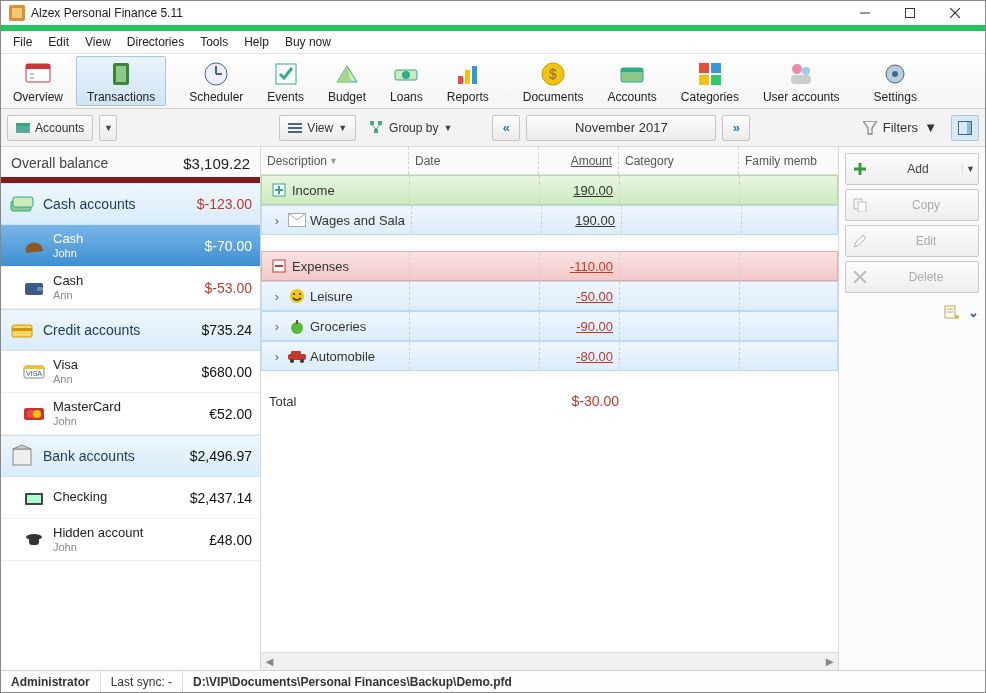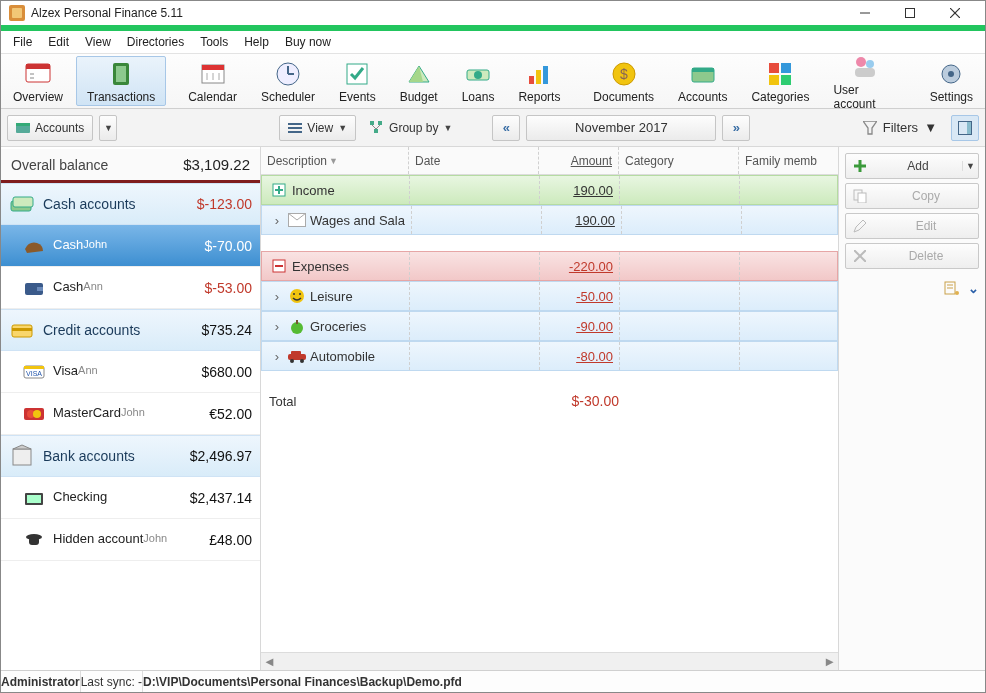--- a/index.html
+++ b/index.html
@@ -27,30 +27,30 @@
 .sec-btn { display: flex; align-items: center; gap: 5px; padding: 4px 8px; border: 1px solid #c5c5c5; background: linear-gradient(#fdfdfd,#ebebeb); border-radius: 2px; cursor: pointer; font-size: 12px; height: 26px; }
 .sec-btn .caret { font-size: 9px; color: #444; }
 .nav-btn { width: 28px; height: 26px; display:flex; align-items:center; justify-content:center; border:1px solid #c5c5c5; background:linear-gradient(#fdfdfd,#ebebeb); cursor:pointer; border-radius:2px; color:#3a6ea5; font-weight:bold; }
 .date-range { flex:0 0 190px; height:26px; border:1px solid #c5c5c5; background:linear-gradient(#fdfdfd,#ebebeb); display:flex; align-items:center; justify-content:center; cursor:pointer; border-radius:2px; font-size:13px; }
 .filters-btn { display:flex; align-items:center; gap:6px; padding:4px 8px; cursor:pointer; font-size:13px; color:#333; }
 .pane-toggle { width:28px; height:26px; display:flex; align-items:center; justify-content:center; border:1px solid #a7c7e7; background:#d9e8f5; cursor:pointer; border-radius:2px; }
 
 
 .content { flex:1; display:flex; min-height:0; }
 .sidebar { width:260px; border-right:1px solid #d8d8d8; background:#fff; display:flex; flex-direction:column; padding-top:2px; }
-.balance-row { height:34px; display:flex; align-items:center; justify-content:space-between; padding:0 10px; border-bottom:3px solid #7f1d1d; background:#fafafa; }
+.balance-row { height:34px; display:flex; align-items:center; justify-content:space-between; padding:0 10px; border-bottom:6px solid #7f1d1d; background:#fafafa; }
 .balance-row .lbl { color:#444; font-size:14px; }
 .balance-row .amt { color:#222; font-size:15px; }
 
 .acc-group { height:42px; display:flex; align-items:center; padding:0 8px; border:1px solid #cfe3f5; border-left:none; border-right:none; background:linear-gradient(#eef6fd,#d9ecf9); gap:8px; cursor:pointer; }
 .acc-group .gname { flex:1; font-size:14px; color:#1a3a5a; }
 .acc-group .gamt { font-size:14px; }
 
 .acc-item { height:42px; display:flex; align-items:center; padding:0 8px 0 22px; gap:8px; border-bottom:1px solid #eee; cursor:pointer; }
-.acc-item .names { flex:1; display:flex; line-height:1.15; }
+.acc-item .names { flex:1; display:flex; flex-direction:column; line-height:1.15; }
 .acc-item .aname { font-size:13px; color:#222; }
 .acc-item .aowner { font-size:11px; color:#888; }
 .acc-item .aamt { font-size:14px; }
 .acc-item.selected { background:linear-gradient(#7ab6e8,#3d8fd1); color:#fff; }
 .acc-item.selected .aname, .acc-item.selected .aowner, .acc-item.selected .aamt { color:#fff; }
 
 .neg { color:#c0392b; }
 .pos { color:#111; }
 
 .main { flex:1; display:flex; flex-direction:column; border-right:1px solid #d8d8d8; }
@@ -71,29 +71,29 @@
 .grow .exp { width:18px; text-align:center; color:#666; cursor:pointer; }
 .grow .icon-slot { width:22px; display:flex; align-items:center; justify-content:center; }
 .grow .desc-text { flex:1; padding-left:2px; overflow:hidden; white-space:nowrap; text-overflow:ellipsis; }
 .total-row { height:40px; display:flex; align-items:center; padding-top:20px; }
 .total-row .tlbl { flex:0 0 278px; padding-left:8px; }
 .total-row .tamt { flex:0 0 80px; text-align:right; color:#c0392b; font-size:14px; }
 
 .hscroll { height:18px; background:#f0f0f0; border-top:1px solid #dcdcdc; display:flex; align-items:center; justify-content:space-between; padding:0 2px; color:#888; }
 
 .rightpane { width:146px; display:flex; flex-direction:column; padding:6px; gap:4px; background:#fbfbfb; }
-.action-btn { height:26px; display:flex; align-items:center; border:1px solid #c9c9c9; border-radius:2px; background:linear-gradient(#fdfdfd,#eeeeee); cursor:pointer; font-size:12px; color:#444; }
+.action-btn { height:32px; display:flex; align-items:center; border:1px solid #c9c9c9; border-radius:2px; background:linear-gradient(#fdfdfd,#eeeeee); cursor:pointer; font-size:12px; color:#444; }
 .action-btn.disabled { color:#aaa; cursor:default; }
 .action-btn .aicon { width:28px; display:flex; align-items:center; justify-content:center; }
 .action-btn .albl { flex:1; text-align:center; }
 .action-btn .adrp { width:16px; border-left:1px solid #ddd; display:flex; align-items:center; justify-content:center; font-size:9px; }
 .expand-ctrls { display:flex; justify-content:flex-end; gap:8px; padding-top:8px; }
 
 .statusbar { height:22px; border-top:1px solid #d0d0d0; display:flex; align-items:center; font-size:12px; color:#333; background:#fdfdfd; }
-.statusbar .cell { padding:0 0; border-right:1px solid #ddd; height:100%; display:flex; align-items:center;text-align:center; }
+.statusbar .cell { padding:0 10px; border-right:1px solid #ddd; height:100%; display:flex; align-items:center;text-align:center; }
 
 svg { display:block; }
 </style>
 </head>
 <body>
 
 <div class="titlebar">
   <span style="margin-right:6px;">
     <svg width="16" height="16">
         <rect width="16" height="16" fill="#d98e3a" rx="2"></rect>
@@ -149,32 +149,20 @@
           <rect x="6" y="3" width="16" height="22" fill="#3a873a" rx="2"></rect>
           <rect x="9" y="6" width="10" height="16" fill="#8dc98d"></rect>
         </svg>
       </span>
       <span>Transactions</span>
     </div>
     <div class="tool-sep"></div>
     <div class="tool-btn">
       <span class="ticon">
         <svg width="28" height="28">
-          <rect x="3" y="5" width="22" height="18" fill="#fff" stroke="#888"></rect>
-          <rect x="3" y="5" width="22" height="5" fill="#d33"></rect>
-          <line x1="8" y1="13" x2="8" y2="20" stroke="#aaa"></line>
-          <line x1="14" y1="13" x2="14" y2="20" stroke="#aaa"></line>
-          <line x1="20" y1="13" x2="20" y2="20" stroke="#aaa"></line>
-        </svg>
-      </span>
-      <span>Calendar</span>
-    </div>
-    <div class="tool-btn">
-      <span class="ticon">
-        <svg width="28" height="28">
           <circle cx="14" cy="14" r="11" fill="#eef" stroke="#468"></circle>
           <line x1="14" y1="14" x2="14" y2="6" stroke="#468" stroke-width="2"></line>
           <line x1="14" y1="14" x2="20" y2="14" stroke="#468" stroke-width="2"></line>
         </svg>
       </span>
       <span>Scheduler</span>
     </div>
     <div class="tool-btn">
       <span class="ticon">
         <svg width="28" height="28">
@@ -243,21 +231,21 @@
       <span>Categories</span>
     </div>
     <div class="tool-btn">
       <span class="ticon">
         <svg width="28" height="28">
           <circle cx="10" cy="9" r="5" fill="#e8a"></circle>
           <circle cx="19" cy="11" r="4" fill="#9ce"></circle>
           <rect x="4" y="15" width="20" height="9" fill="#ccc" rx="4"></rect>
         </svg>
       </span>
-      <span>User account</span>
+      <span>User accounts</span>
     </div>
     <div class="tool-sep"></div>
     <div class="tool-btn">
       <span class="ticon">
         <svg width="28" height="28">
           <circle cx="14" cy="14" r="9" fill="#bcd" stroke="#468"></circle>
           <circle cx="14" cy="14" r="3" fill="#468"></circle>
         </svg>
       </span>
       <span>Settings</span>
@@ -502,21 +490,21 @@
           <div class="col c-desc">
             <span class="icon-slot">
               <svg width="14" height="14">
                 <rect x="1" y="1" width="12" height="12" fill="#fff" stroke="#c33"></rect>
                 <line x1="3" y1="7" x2="11" y2="7" stroke="#c33" stroke-width="2"></line>
               </svg>
             </span>
             <span class="desc-text">Expenses</span>
           </div>
           <div class="col c-date"></div>
-          <div class="col c-amount neg">-220.00</div>
+          <div class="col c-amount neg">-110.00</div>
           <div class="col c-cat"></div>
           <div class="col c-fam"></div>
         </div>
         <div class="grow sub-row">
           <div class="col c-desc">
             <span class="exp">›</span>
             <span class="icon-slot">
               <svg width="16" height="16">
                 <circle cx="8" cy="8" r="7" fill="#f1c40f"></circle>
                 <circle cx="5" cy="6" r="1" fill="#333"></circle>

